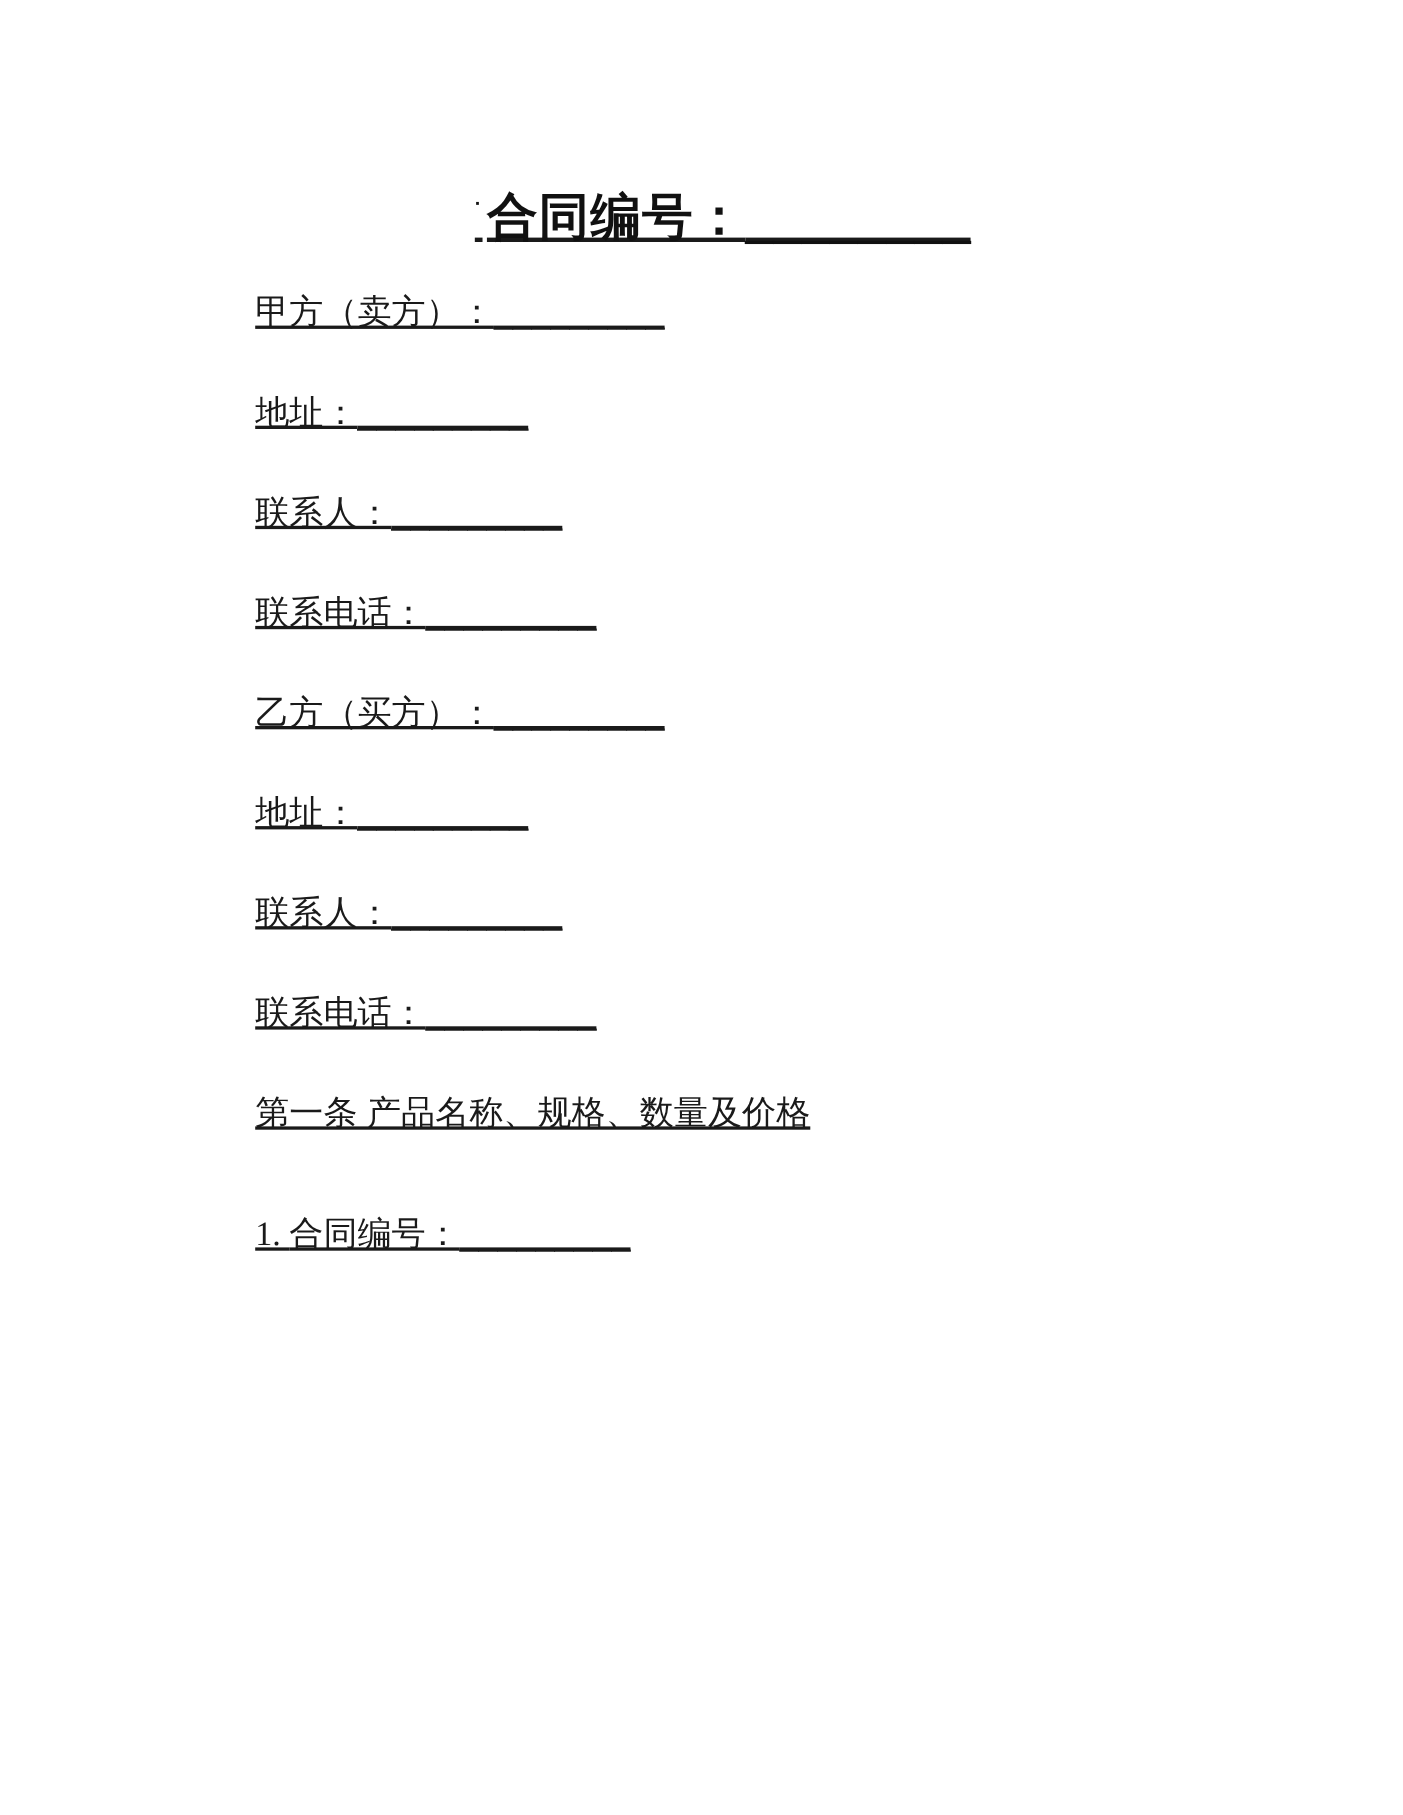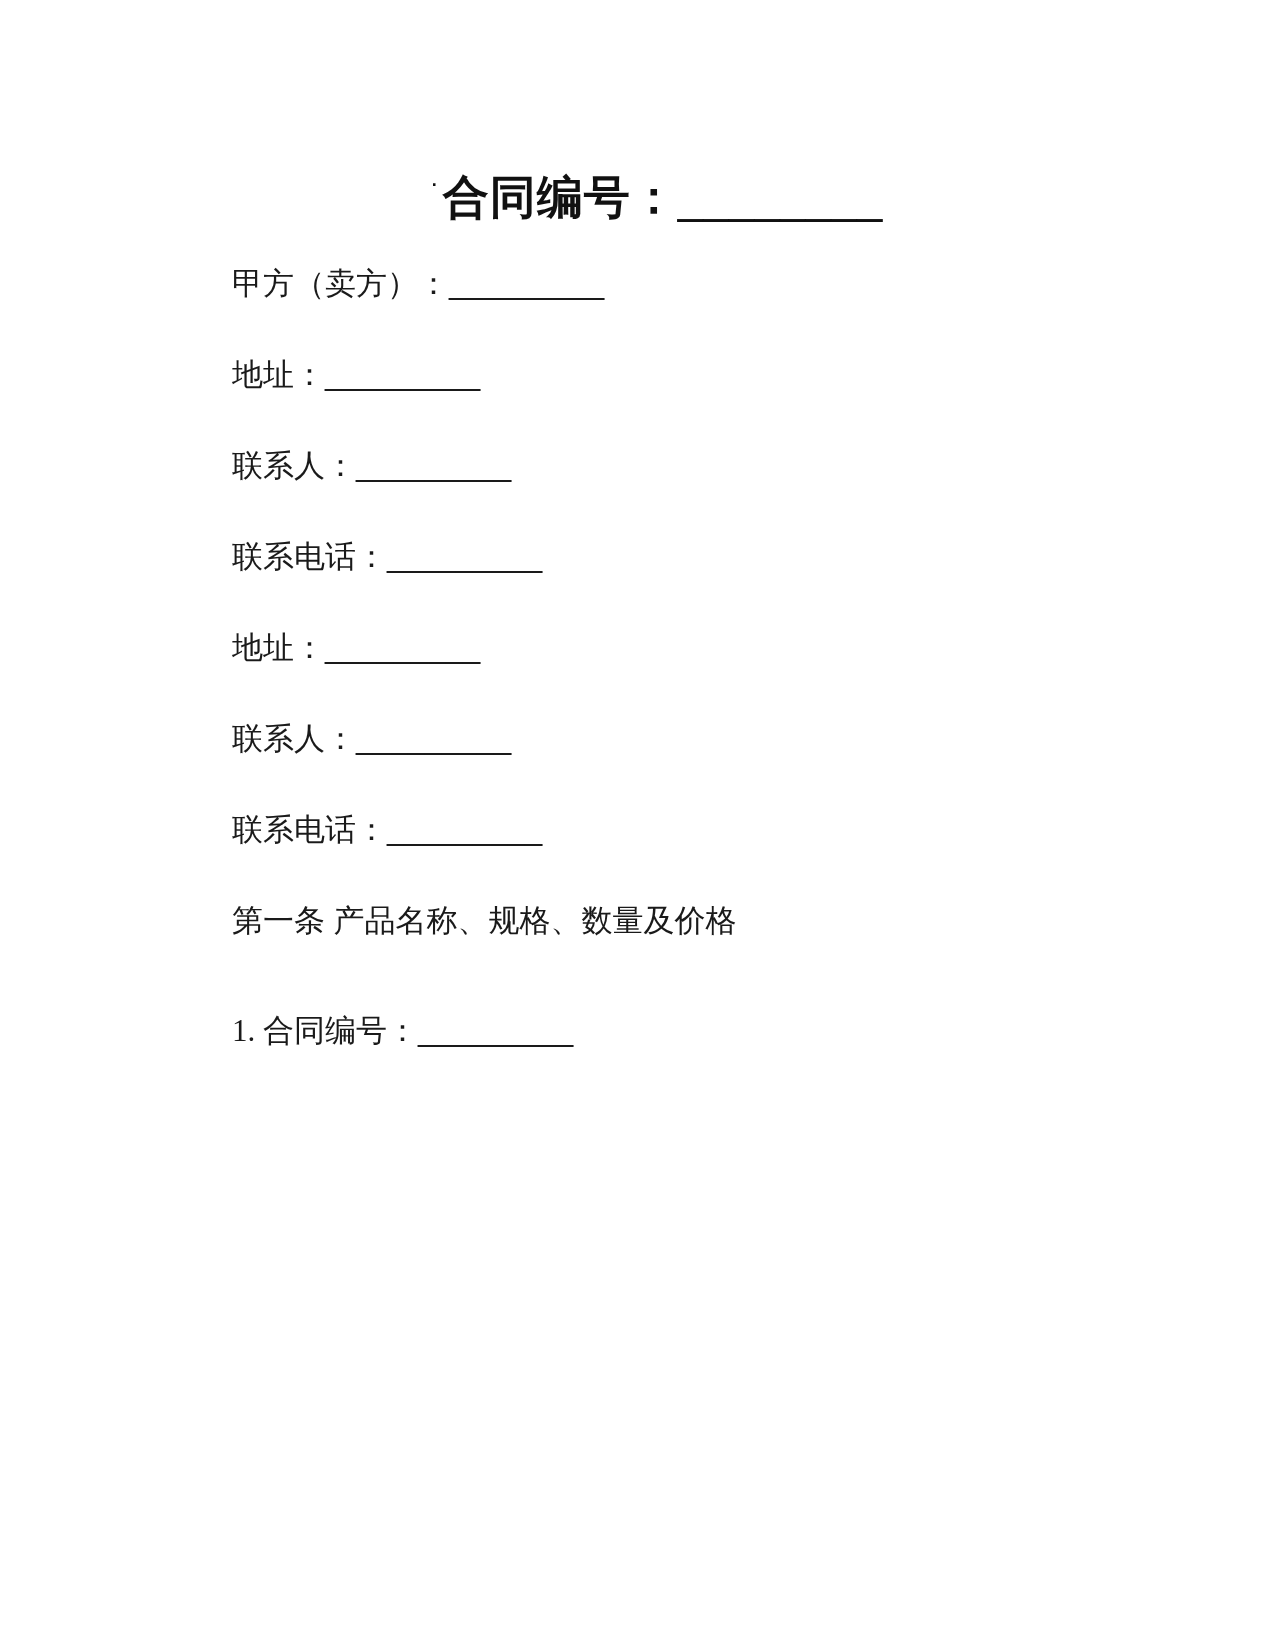--- a/index.html
+++ b/index.html
@@ -9,20 +9,21 @@
     width: 1275px;
     height: 1650px;
     background: #ffffff;
     font-family: "Liberation Sans", "DejaVu Sans", sans-serif;
     color: #1a1a1a;
     overflow: hidden;
   }
   .content {
     padding: 158px 74px 0 170px;
     width: 1218px;
+    text-decoration: underline;
   }
   .doc-title {
     font-size: 46px;
     line-height: 55px;
     font-weight: 700;
     color: #111111;
     text-align: center;
     letter-spacing: 1px;
     margin: 0 0 39px 0;
     white-space: nowrap;
@@ -81,20 +82,21 @@
     <h1 class="doc-title"><span class="bullet">·</span><span>合同编号：</span><span class="blank">________</span></h1>
 
     <p class="field-line"><span>甲方（卖方）：</span><span class="blank">_________</span></p>
 
     <p class="field-line"><span>地址：</span><span class="blank">_________</span></p>
 
     <p class="field-line"><span>联系人：</span><span class="blank">_________</span></p>
 
     <p class="field-line"><span>联系电话：</span><span class="blank">_________</span></p>
 
+    <p class="field-line"><span>乙方（买方）：</span><span class="blank">_________</span></p>
 
     <p class="field-line"><span>地址：</span><span class="blank">_________</span></p>
 
     <p class="field-line"><span>联系人：</span><span class="blank">_________</span></p>
 
     <p class="field-line"><span>联系电话：</span><span class="blank">_________</span></p>
 
 
     <p class="clause-heading">第一条 产品名称、规格、数量及价格</p>
 

